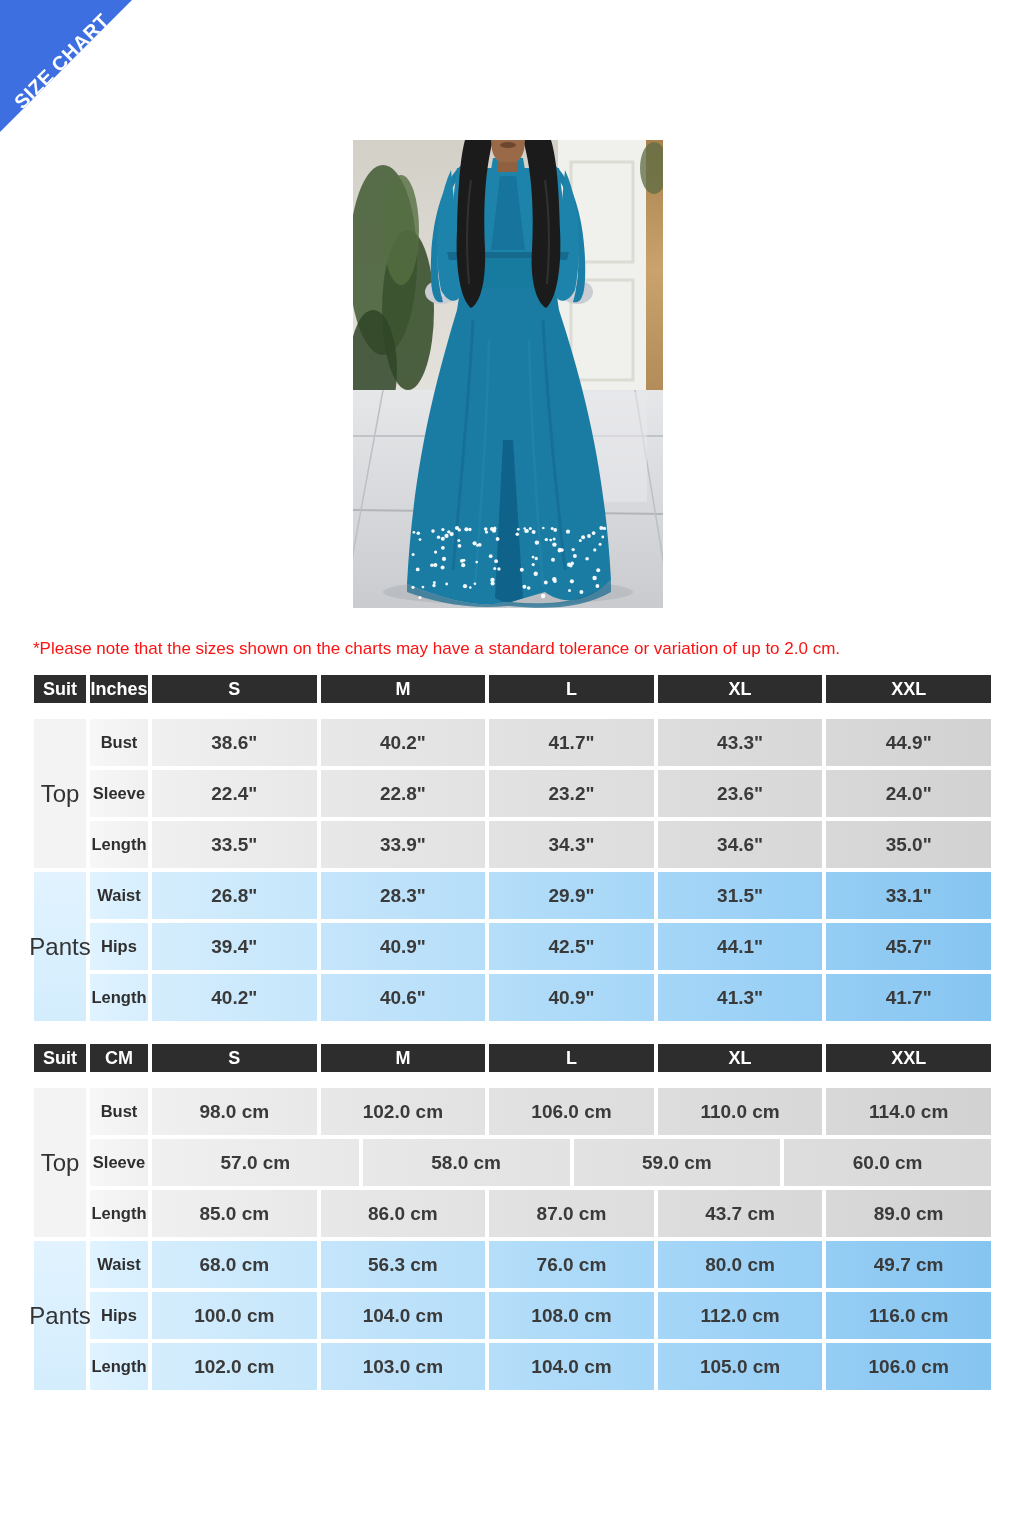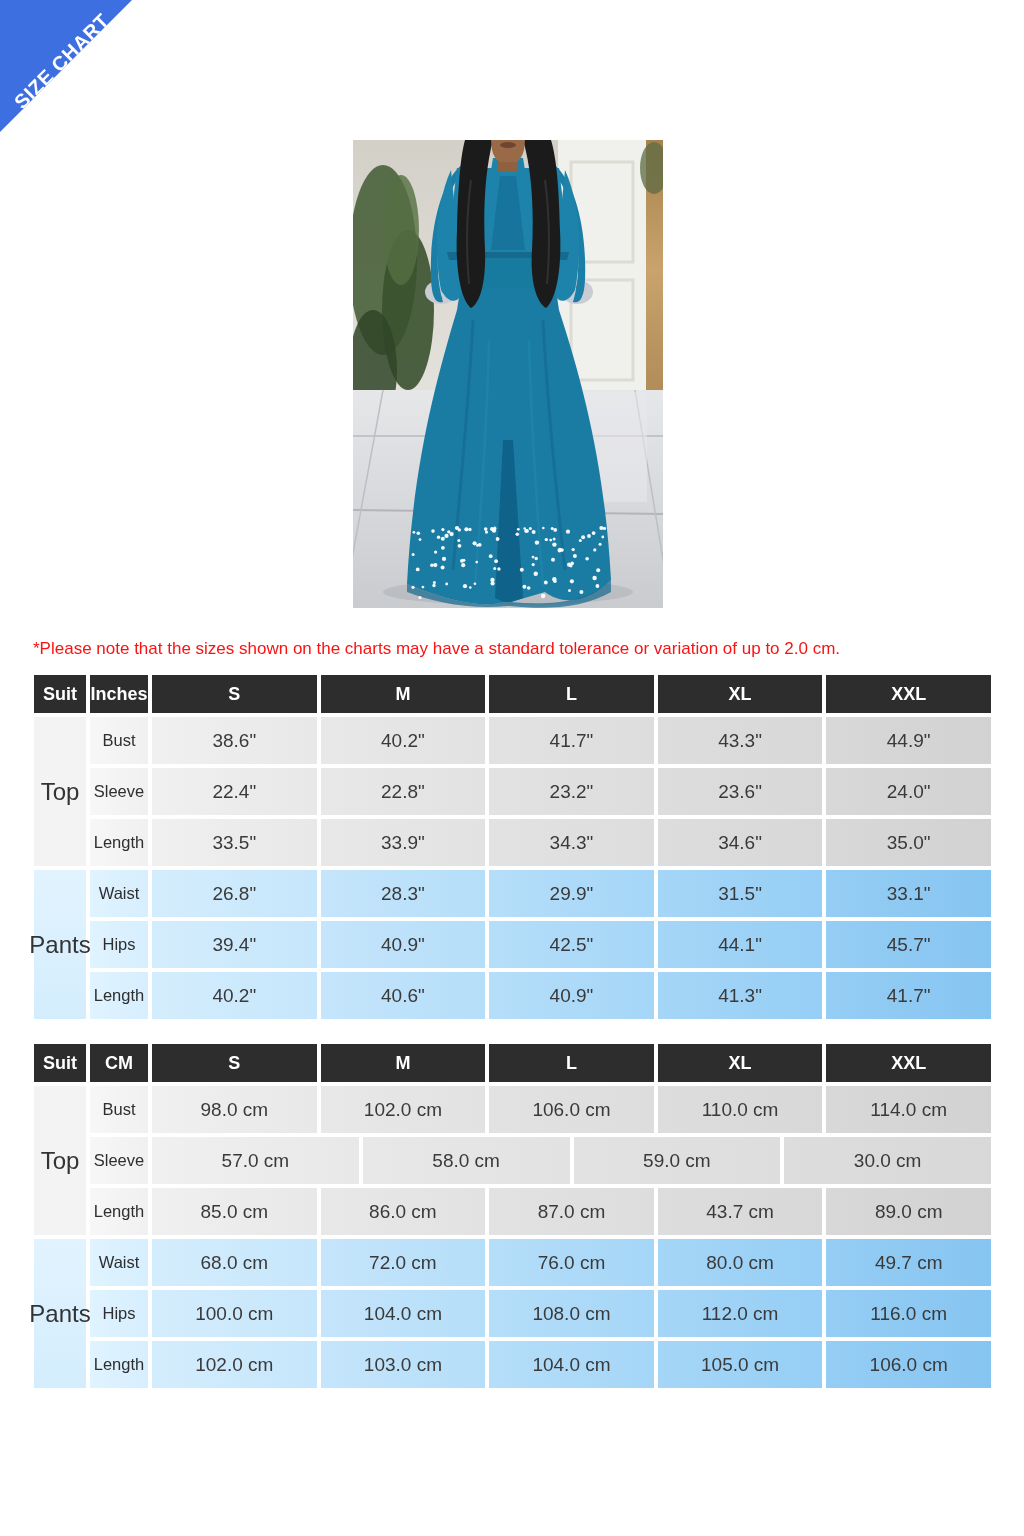--- a/index.html
+++ b/index.html
@@ -28,30 +28,30 @@
   
   .note{
     position:absolute;left:33px;top:630px;width:960px;
     color:#fb1212;font-size:17px;line-height:22px;margin-top:8px;
   }
   
   .size-table{position:absolute;left:34px;width:957px;}
   #table-inches{top:675px;}
   #table-cm{top:1044px;}
   .trow{display:flex;gap:4px;}
-  .header-row{height:38px;margin-bottom:4px;}
+  .header-row{height:28px;margin-bottom:16px;}
   .cell{display:flex;align-items:center;justify-content:center;box-sizing:border-box;}
   .hcell{background:#2d2d2d;color:#ffffff;font-weight:bold;font-size:18px;}
   .c-suit{width:52px;flex:none;}
   .c-label{width:58px;flex:none;}
   .c-size{flex:1;}
   .section{display:flex;gap:4px;margin-bottom:4px;}
   .group-cell{width:52px;flex:none;font-size:24px;color:#333333;}
   .section-rows{flex:1;display:flex;flex-direction:column;gap:4px;}
-  .drow{display:flex;gap:4px;height:47px;}
+  .drow{display:flex;gap:4px;height:47px;font-weight:bold;}
   .label-cell{width:58px;flex:none;font-size:16.5px;color:#2f2f2f;}
   .value-cell{font-size:19px;color:#3a3a3a;}
   
   .tone-gray-group{background:#f3f3f3;}
   .tone-gray-label{background:linear-gradient(90deg,#f7f7f7,#f0f0f0);}
   .tone-gray-v0{background:linear-gradient(90deg,#f0f0f0,#e8e8e8);}
   .tone-gray-v1{background:linear-gradient(90deg,#e8e8e8,#e2e2e2);}
   .tone-gray-v2{background:linear-gradient(90deg,#e2e2e2,#dddddd);}
   .tone-gray-v3{background:linear-gradient(90deg,#dddddd,#d8d8d8);}
   .tone-gray-v4{background:linear-gradient(90deg,#d8d8d8,#d2d2d2);}
@@ -380,39 +380,39 @@
           <div class="cell value-cell c-size tone-gray-v1">102.0 cm</div>
           <div class="cell value-cell c-size tone-gray-v2">106.0 cm</div>
           <div class="cell value-cell c-size tone-gray-v3">110.0 cm</div>
           <div class="cell value-cell c-size tone-gray-v4">114.0 cm</div>
         </div>
         <div class="drow">
           <div class="cell label-cell tone-gray-label">Sleeve</div>
           <div class="cell value-cell c-size tone-gray-v0">57.0 cm</div>
           <div class="cell value-cell c-size tone-gray-v1">58.0 cm</div>
           <div class="cell value-cell c-size tone-gray-v2">59.0 cm</div>
-          <div class="cell value-cell c-size tone-gray-v3">30.0 cm</div>
+          <div class="cell value-cell c-size tone-gray-v3">60.0 cm</div>
         </div>
         <div class="drow">
           <div class="cell label-cell tone-gray-label">Length</div>
           <div class="cell value-cell c-size tone-gray-v0">85.0 cm</div>
           <div class="cell value-cell c-size tone-gray-v1">86.0 cm</div>
           <div class="cell value-cell c-size tone-gray-v2">87.0 cm</div>
           <div class="cell value-cell c-size tone-gray-v3">43.7 cm</div>
           <div class="cell value-cell c-size tone-gray-v4">89.0 cm</div>
         </div>
       </div>
     </div>
     <div class="section">
       <div class="cell group-cell tone-blue-group">Pants</div>
       <div class="section-rows">
         <div class="drow">
           <div class="cell label-cell tone-blue-label">Waist</div>
           <div class="cell value-cell c-size tone-blue-v0">68.0 cm</div>
-          <div class="cell value-cell c-size tone-blue-v1">72.0 cm</div>
+          <div class="cell value-cell c-size tone-blue-v1">56.3 cm</div>
           <div class="cell value-cell c-size tone-blue-v2">76.0 cm</div>
           <div class="cell value-cell c-size tone-blue-v3">80.0 cm</div>
           <div class="cell value-cell c-size tone-blue-v4">49.7 cm</div>
         </div>
         <div class="drow">
           <div class="cell label-cell tone-blue-label">Hips</div>
           <div class="cell value-cell c-size tone-blue-v0">100.0 cm</div>
           <div class="cell value-cell c-size tone-blue-v1">104.0 cm</div>
           <div class="cell value-cell c-size tone-blue-v2">108.0 cm</div>
           <div class="cell value-cell c-size tone-blue-v3">112.0 cm</div>

